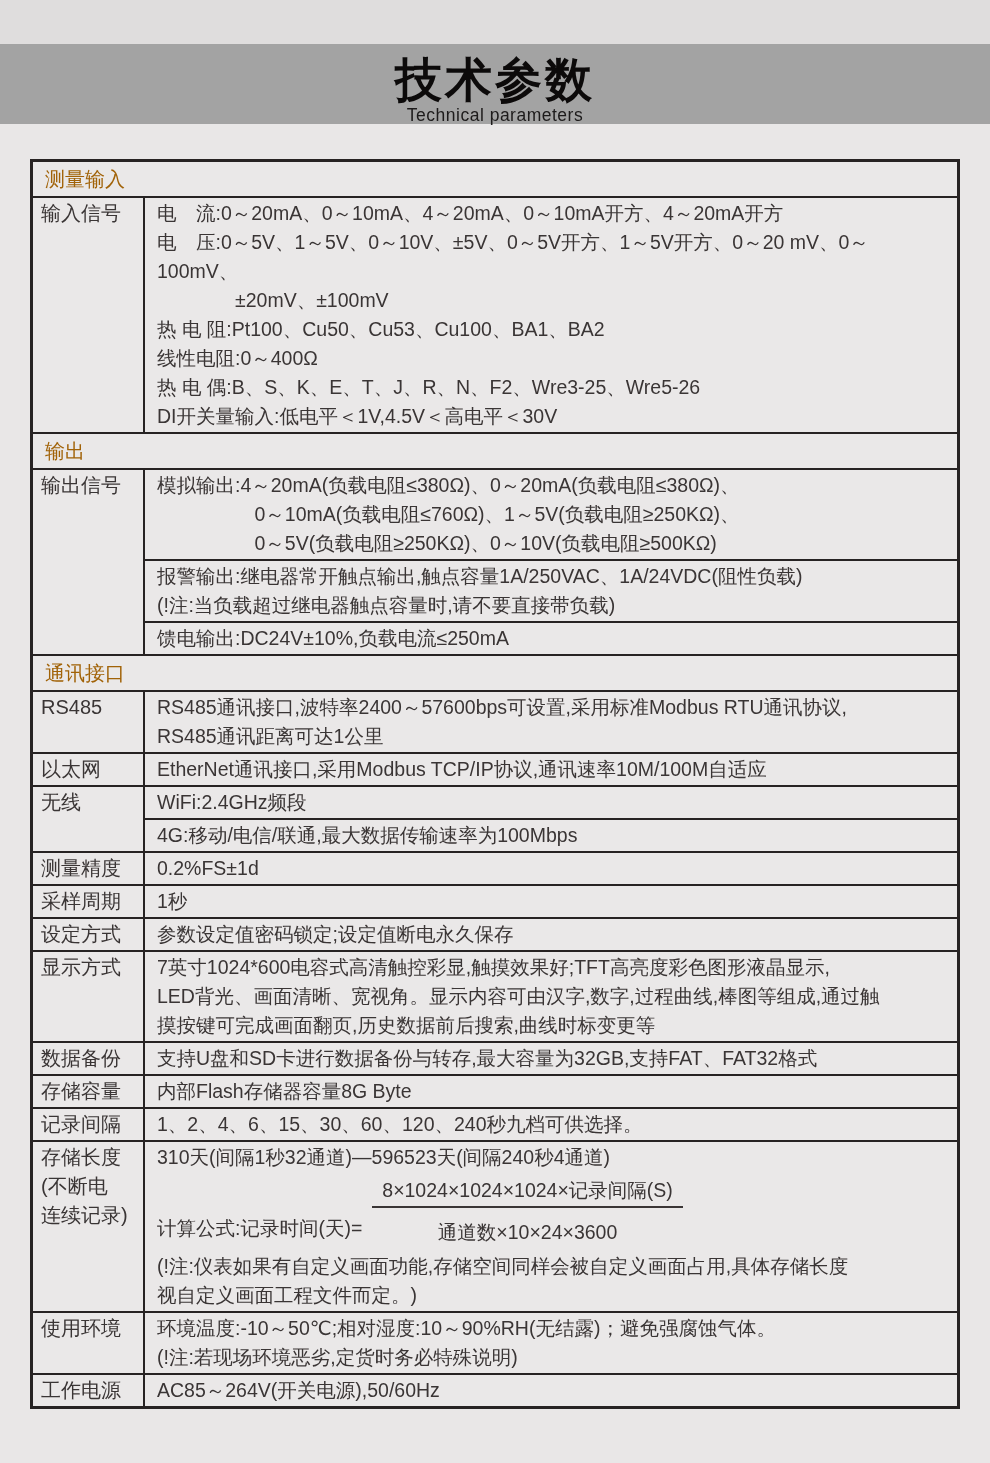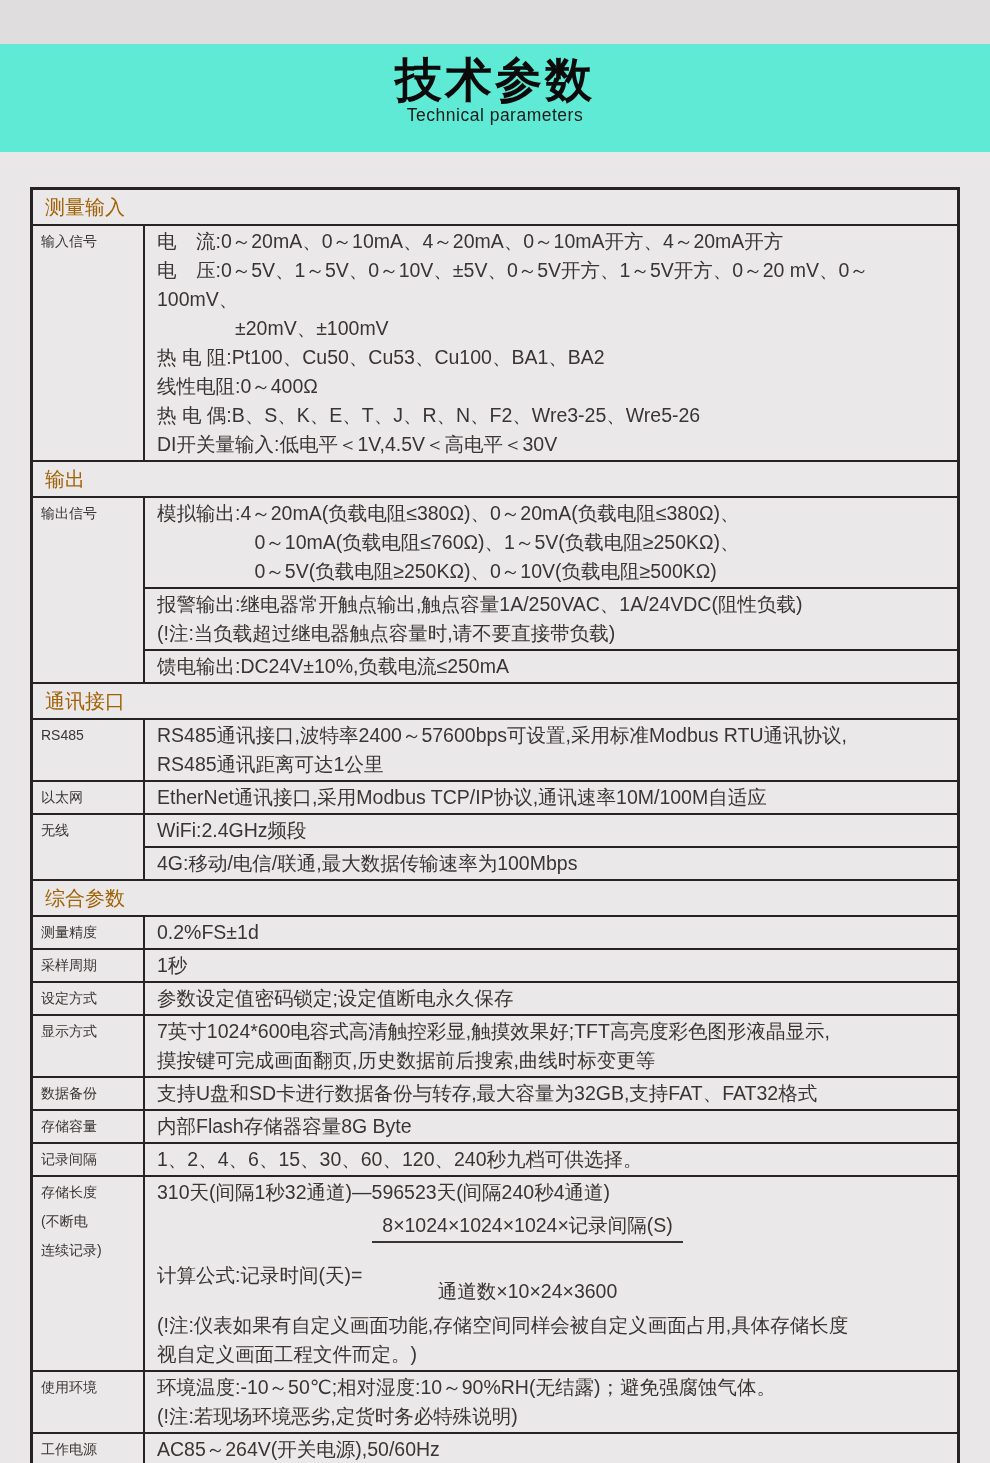--- a/index.html
+++ b/index.html
@@ -10,22 +10,22 @@
     background: #e9e7e7;
     font-family: "Liberation Sans", "DejaVu Sans", sans-serif;
     color: #3a3535;
     overflow: hidden;
   }
   .band-top {
     height: 44px;
     background: #dfdddd;
   }
   .band-title {
-    height: 108px;
-    background: #5eead4;
+    height: 80px;
+    background: #a3a3a3;
     text-align: center;
   }
   .page-title {
     margin: 0;
     padding-top: 10px;
     font-size: 47px;
     font-weight: 900;
     letter-spacing: 3px;
     color: #0c0a0a;
     line-height: 1.1;
@@ -52,38 +52,37 @@
     font-size: 20px;
     line-height: 30px;
     color: #a16207;
   }
   .param-row { display: flex; align-items: stretch; }
   .param-label {
     width: 112px;
     flex: 0 0 112px;
     border-right: 2px solid #272323;
     padding: 1px 6px 1px 8px;
-    font-size: 14px;
+    font-size: 20px;
   }
   .param-content { flex: 1 1 auto; display: flex; flex-direction: column; min-width: 0; }
   .sub-cell { padding: 1px 10px 1px 12px; flex: 1 0 auto; }
   .sub-cell + .sub-cell { border-top: 2px solid #272323; }
   .line { line-height: 29px; white-space: pre-wrap; }
   .param-label .line { line-height: 29px; }
   .formula-row {
     display: flex;
     align-items: center;
     padding: 4px 0 6px 0;
   }
   .formula-prefix { line-height: 29px; margin-right: 10px; margin-top: 35px; }
   .fraction {
     display: inline-flex;
     flex-direction: column;
     align-items: center;
-    gap: 24px;
   }
   .fraction .numer {
     padding: 0 10px 2px 10px;
     border-bottom: 2px solid #3a3535;
     line-height: 28px;
   }
   .fraction .denom { padding-top: 10px; line-height: 28px; }
 </style>
 </head>
 <body>
@@ -161,21 +160,20 @@
       </div>
       <div class="param-content">
         <div class="sub-cell">
           <div class="line">WiFi:2.4GHz频段</div>
         </div>
         <div class="sub-cell">
           <div class="line">4G:移动/电信/联通,最大数据传输速率为100Mbps</div>
         </div>
       </div>
     </div>
-    <div class="trow section-row">综合参数</div>
     <div class="trow param-row">
       <div class="param-label">
         <div class="line">测量精度</div>
       </div>
       <div class="param-content">
         <div class="sub-cell">
           <div class="line">0.2%FS±1d</div>
         </div>
       </div>
     </div>
@@ -199,20 +197,21 @@
         </div>
       </div>
     </div>
     <div class="trow param-row">
       <div class="param-label">
         <div class="line">显示方式</div>
       </div>
       <div class="param-content">
         <div class="sub-cell">
           <div class="line">7英寸1024*600电容式高清触控彩显,触摸效果好;TFT高亮度彩色图形液晶显示,</div>
+          <div class="line">LED背光、画面清晰、宽视角。显示内容可由汉字,数字,过程曲线,棒图等组成,通过触</div>
           <div class="line">摸按键可完成画面翻页,历史数据前后搜索,曲线时标变更等</div>
         </div>
       </div>
     </div>
     <div class="trow param-row">
       <div class="param-label">
         <div class="line">数据备份</div>
       </div>
       <div class="param-content">
         <div class="sub-cell">

